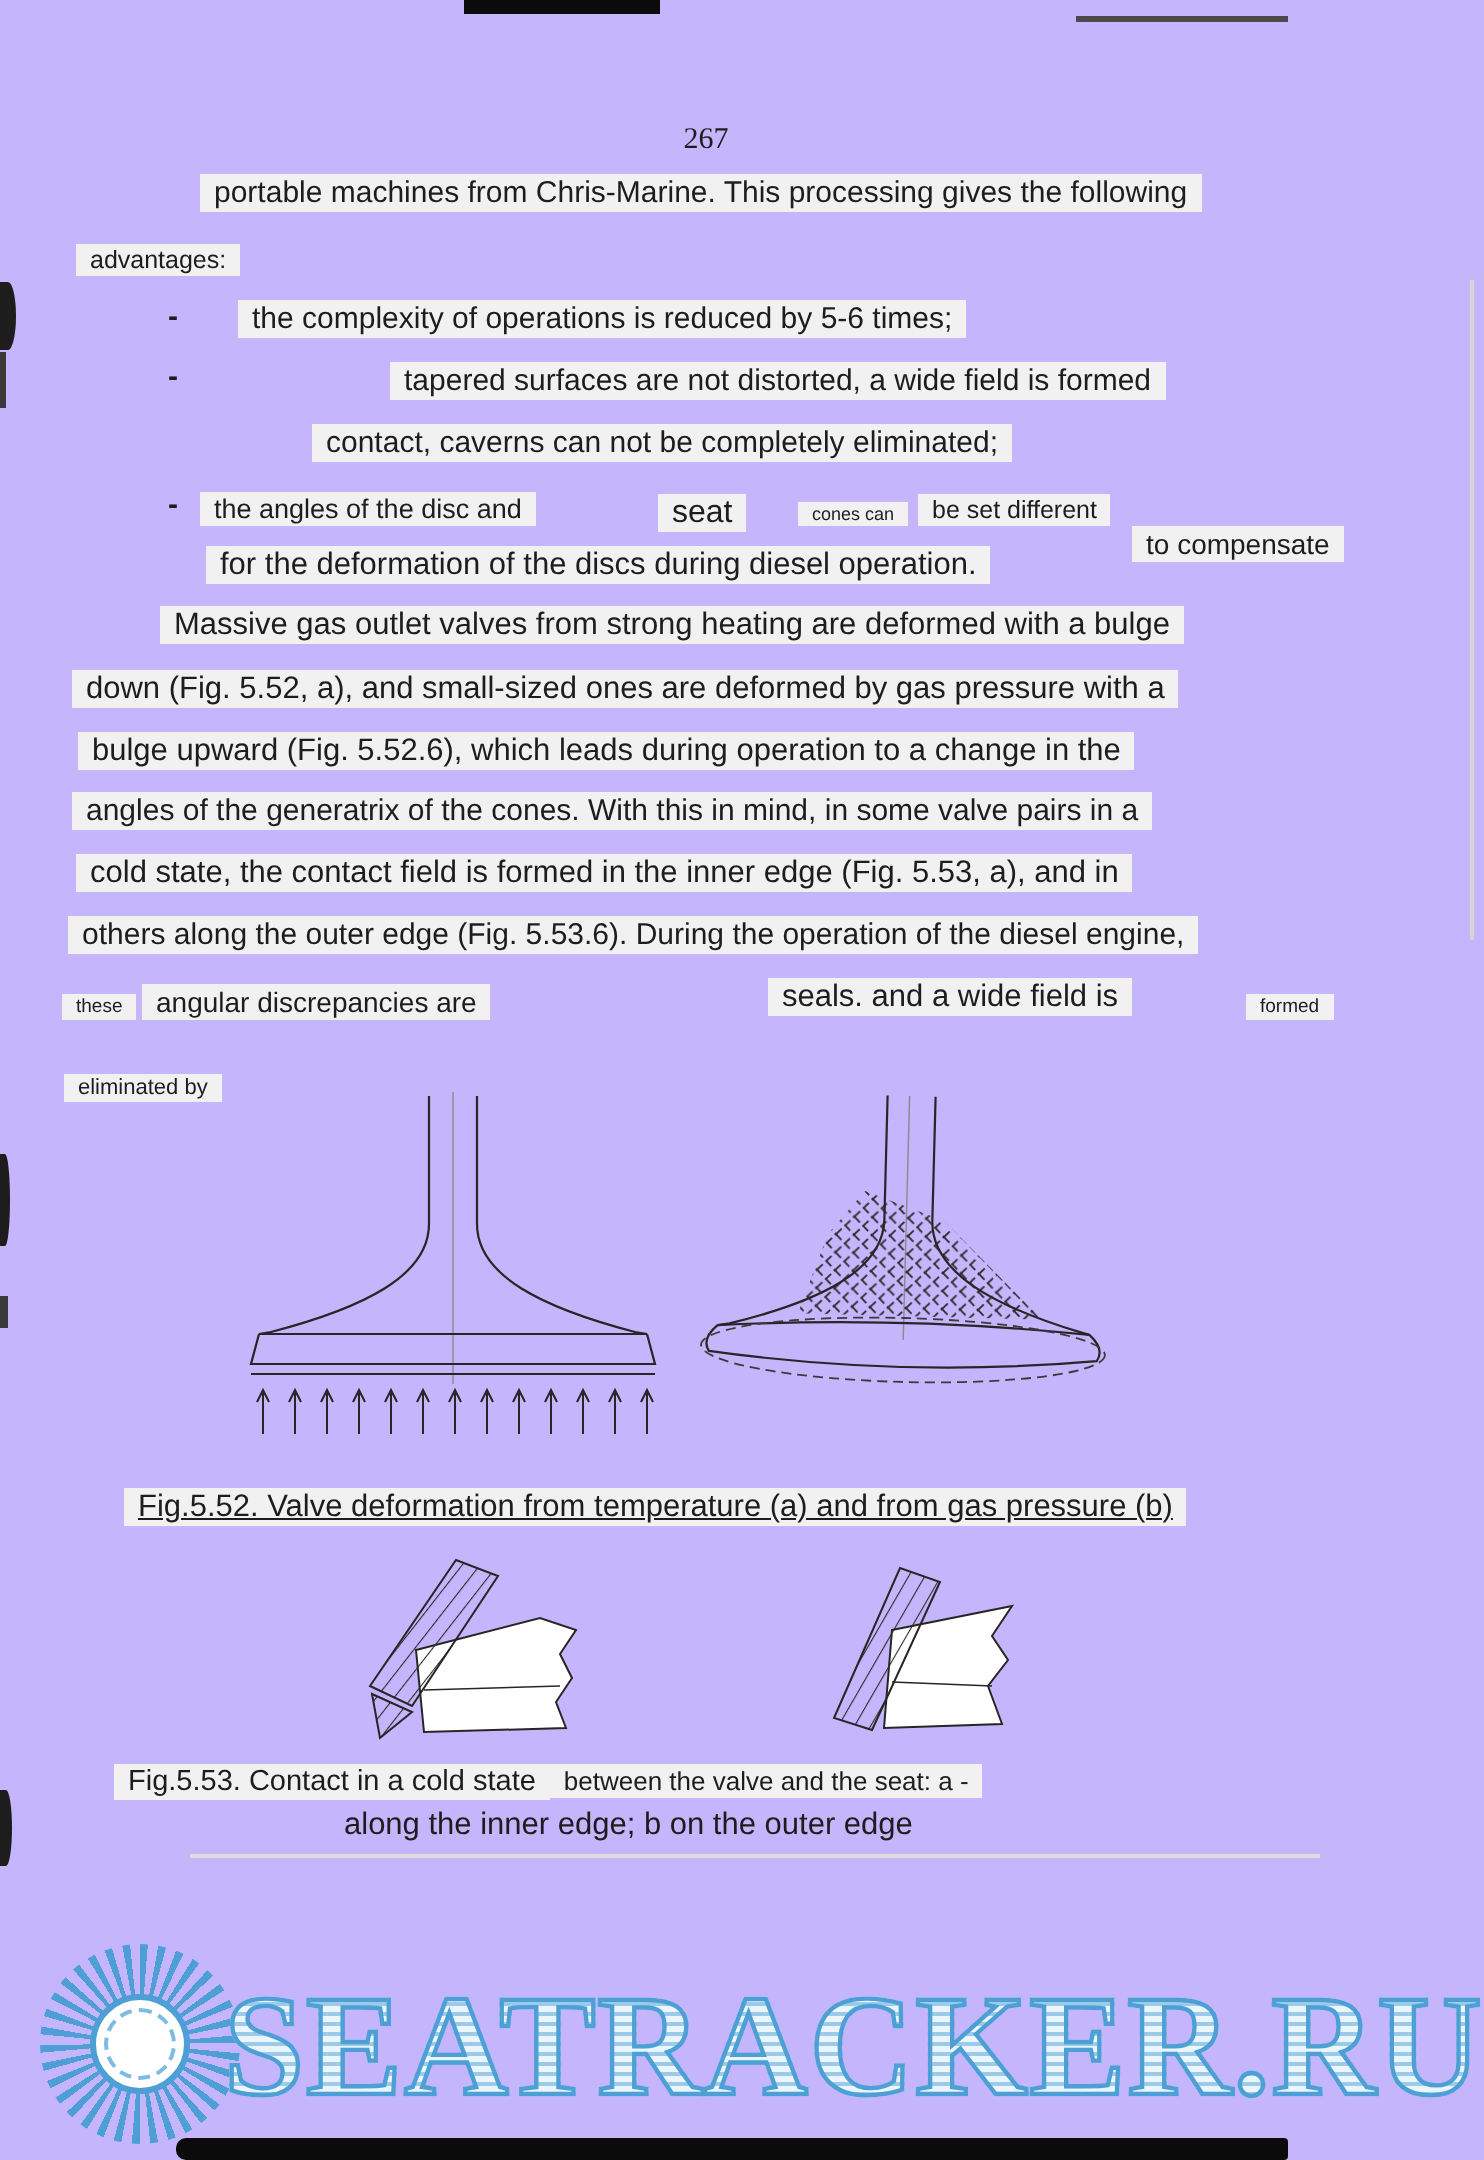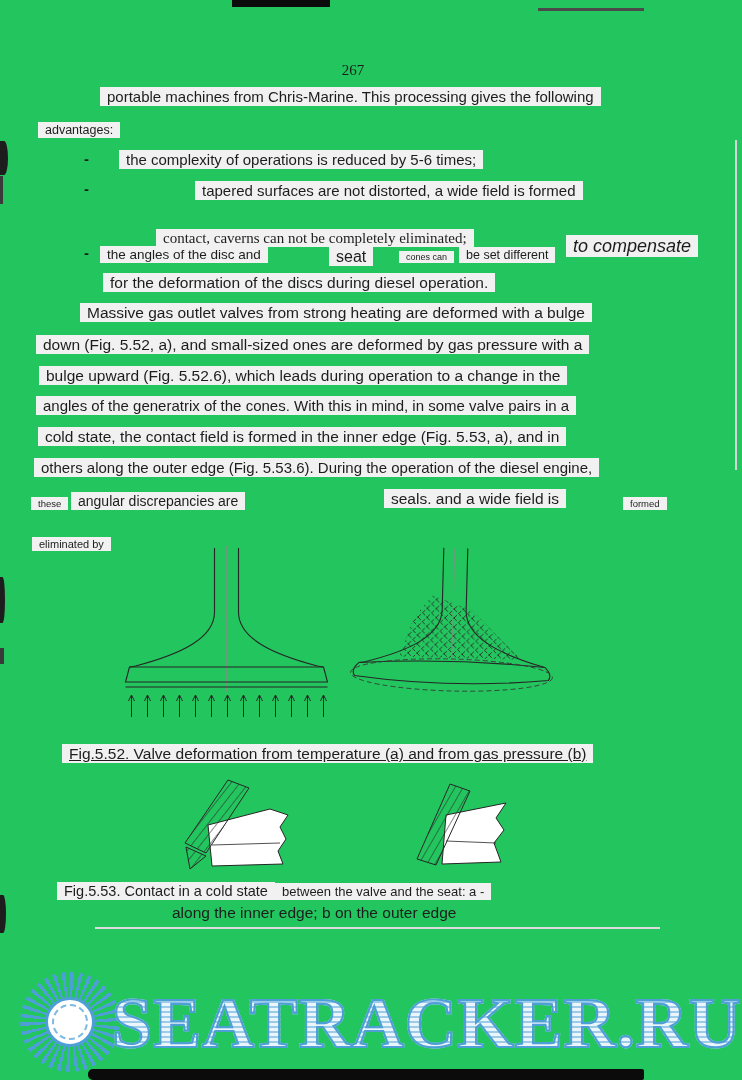--- a/index.html
+++ b/index.html
@@ -1,20 +1,20 @@
 <!DOCTYPE html>
 <html><head>
 <meta charset="utf-8">
 <style>
   * { margin:0; padding:0; box-sizing:border-box; }
   html,body { width:742px; height:1080px; }
   body { background:#ffffff; }
   .page {
     position:relative; width:742px; height:1080px;
-    background:#22c55e; overflow:hidden;
+    background:#c4b5fd; overflow:hidden;
     font-family:"Liberation Sans", sans-serif;
     color:#1d1d1d;
   }
   .line { position:absolute; font-size:15px; line-height:20px; white-space:nowrap; }
   .bg { background:#f1f1f1; padding:1px 7px; }
   .serif { font-family:"Liberation Serif", serif; }
 
   
   .bar { position:absolute; background:#0b0b0b; }
   .artifact { position:absolute; background:#1d1d1d; }
@@ -78,38 +78,38 @@
 
   <div class="line" style="left:84px; top:149px; font-weight:bold;">-</div>
   <div class="line" style="left:119px; top:150px;">
     <span class="bg">the complexity of operations is reduced by 5-6 times;</span>
   </div>
 
   <div class="line" style="left:84px; top:179px; font-weight:bold;">-</div>
   <div class="line" style="left:195px; top:181px;">
     <span class="bg">tapered surfaces are not distorted, a wide field is formed</span>
   </div>
-  <div class="line" style="left:156px; top:228px;font-family:Liberation Serif, serif;">
+  <div class="line" style="left:156px; top:212px;">
     <span class="bg">contact, caverns can not be completely eliminated;</span>
   </div>
 
   <div class="line" style="left:84px; top:243px; font-weight:bold;">-</div>
   <div class="line" style="left:100px; top:245px; font-size:13.5px;">
     <span class="bg">the angles of the disc and</span>
   </div>
   <div class="line" style="left:329px; top:247px; font-size:16px;">
     <span class="bg">seat</span>
   </div>
   <div class="line" style="left:399px; top:247px; font-size:9px;">
     <span class="bg">cones can</span>
   </div>
   <div class="line" style="left:459px; top:245px; font-size:12.5px;">
     <span class="bg">be set different</span>
   </div>
-  <div class="line" style="left:566px; top:236px; font-size:18px;font-style:italic;">
+  <div class="line" style="left:566px; top:262px; font-size:14px;">
     <span class="bg">to compensate</span>
   </div>
   <div class="line" style="left:103px; top:273px; font-size:15.5px;">
     <span class="bg">for the deformation of the discs during diesel operation.</span>
   </div>
 
   <div class="line" style="left:80px; top:303px; font-size:15.5px;">
     <span class="bg">Massive gas outlet valves from strong heating are deformed with a bulge</span>
   </div>
   <div class="line" style="left:36px; top:335px; font-size:15.5px;">

